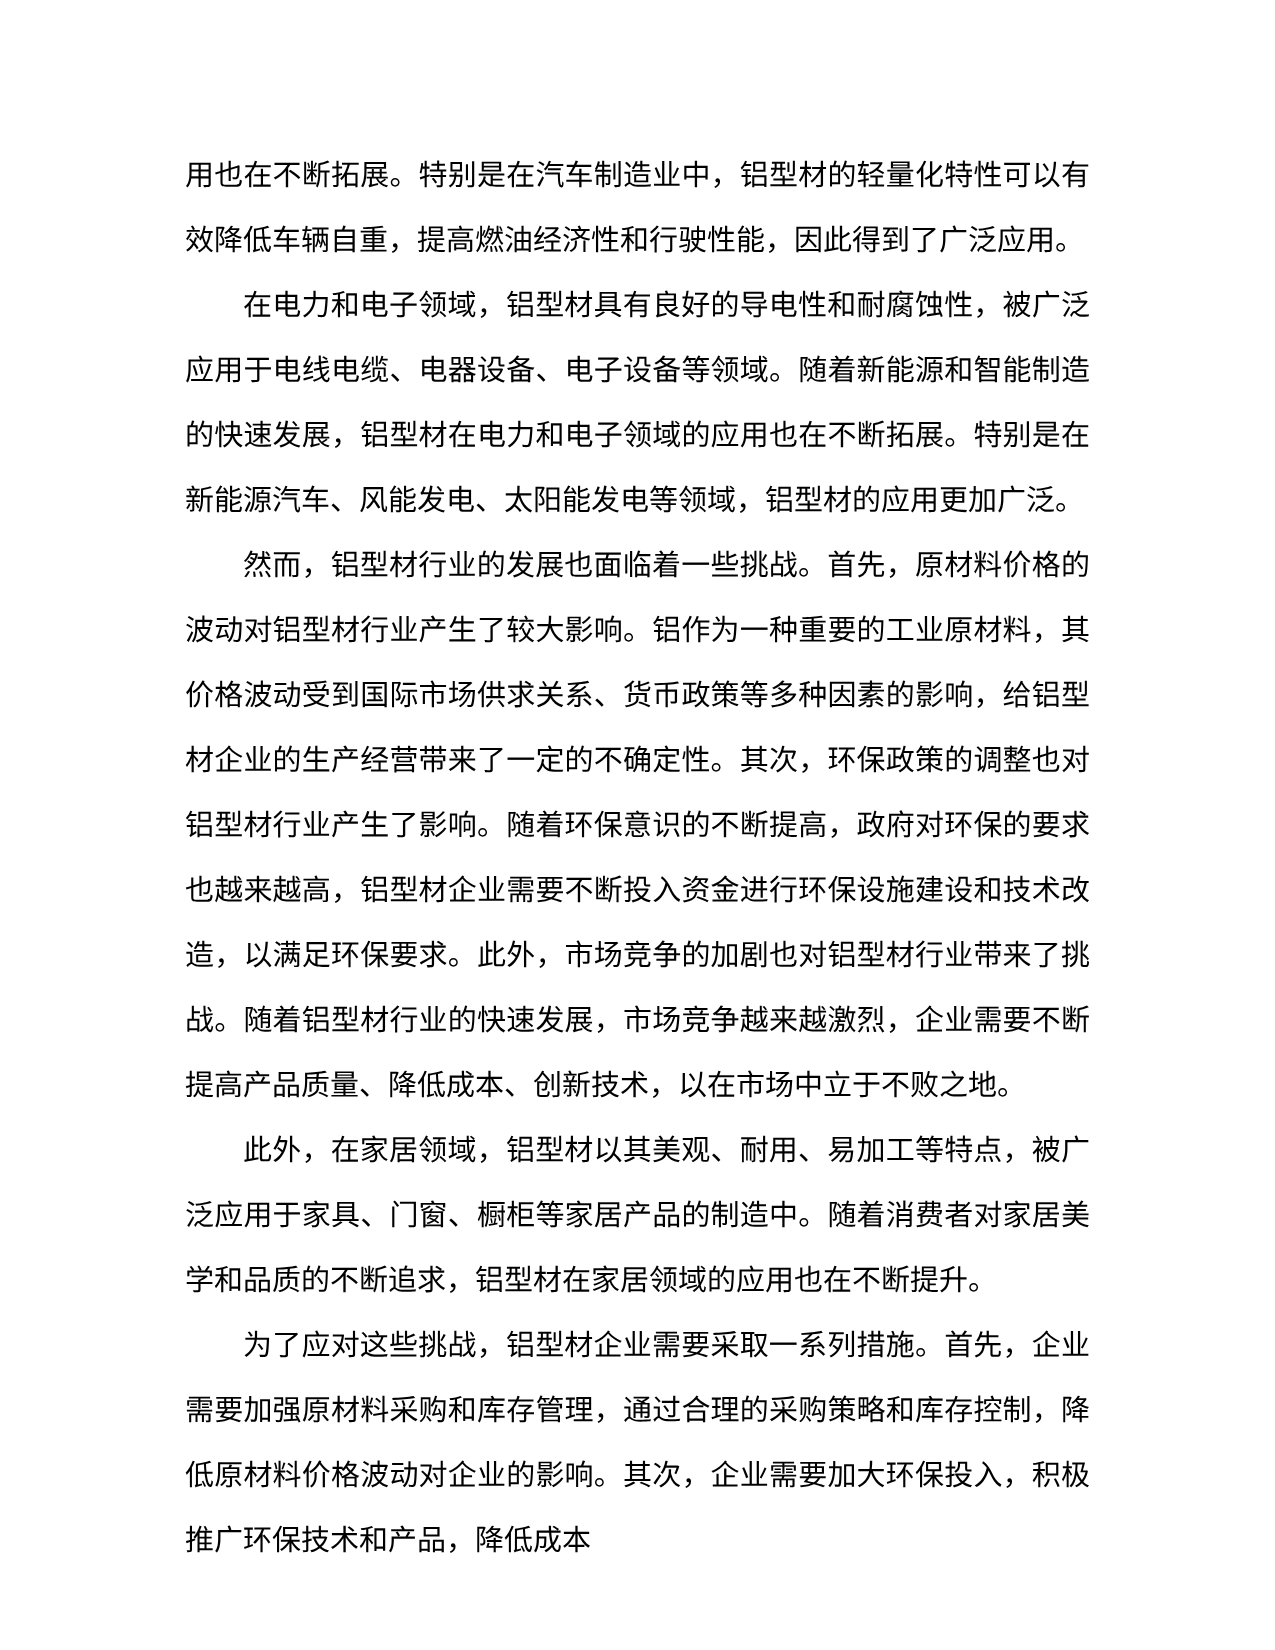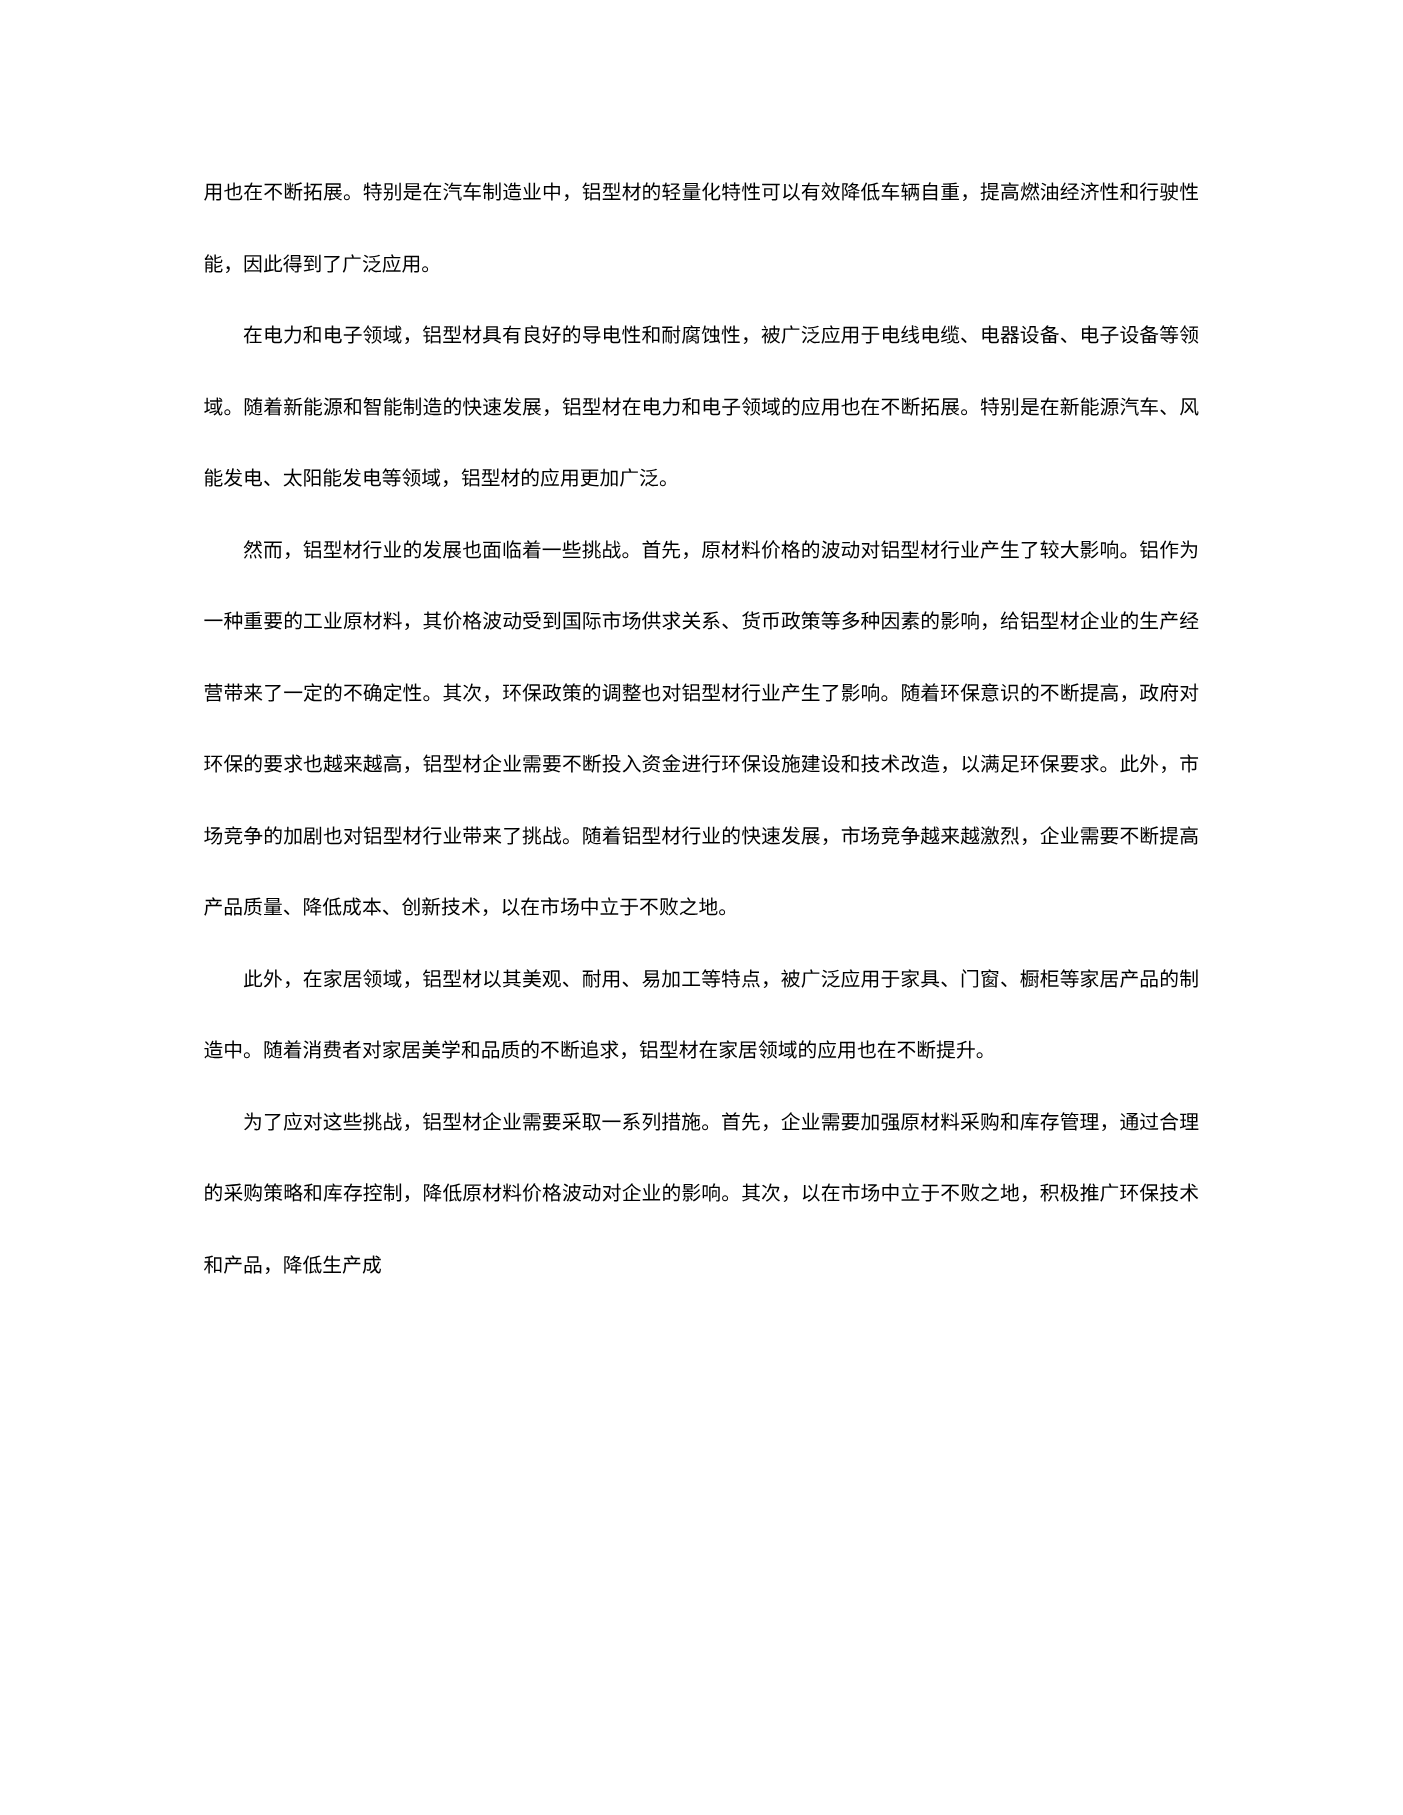--- a/index.html
+++ b/index.html
@@ -17,21 +17,21 @@
     box-sizing: border-box;
     width: 1275px;
     height: 1650px;
     background: #ffffff;
     padding: 143px 185px 0 185px;
   }
   .doc-body p {
     margin: 0;
     padding: 0;
     font-family: "Liberation Sans", "DejaVu Sans", sans-serif;
-    font-size: 18px;
+    font-size: 29px;
     line-height: 65px;
     color: #000000;
     text-align: justify;
     text-justify: inter-ideograph;
     letter-spacing: 0;
     word-break: break-all;
     overflow-wrap: break-word;
   }
   .doc-body {
     width: 905px;
@@ -42,15 +42,15 @@
 </style>
 </head>
 <body>
 
 <div class="page">
   <div class="doc-body">
     <p>用也在不断拓展。特别是在汽车制造业中，铝型材的轻量化特性可以有效降低车辆自重，提高燃油经济性和行驶性能，因此得到了广泛应用。</p>
     <p class="indent">在电力和电子领域，铝型材具有良好的导电性和耐腐蚀性，被广泛应用于电线电缆、电器设备、电子设备等领域。随着新能源和智能制造的快速发展，铝型材在电力和电子领域的应用也在不断拓展。特别是在新能源汽车、风能发电、太阳能发电等领域，铝型材的应用更加广泛。</p>
     <p class="indent">然而，铝型材行业的发展也面临着一些挑战。首先，原材料价格的波动对铝型材行业产生了较大影响。铝作为一种重要的工业原材料，其价格波动受到国际市场供求关系、货币政策等多种因素的影响，给铝型材企业的生产经营带来了一定的不确定性。其次，环保政策的调整也对铝型材行业产生了影响。随着环保意识的不断提高，政府对环保的要求也越来越高，铝型材企业需要不断投入资金进行环保设施建设和技术改造，以满足环保要求。此外，市场竞争的加剧也对铝型材行业带来了挑战。随着铝型材行业的快速发展，市场竞争越来越激烈，企业需要不断提高产品质量、降低成本、创新技术，以在市场中立于不败之地。</p>
     <p class="indent">此外，在家居领域，铝型材以其美观、耐用、易加工等特点，被广泛应用于家具、门窗、橱柜等家居产品的制造中。随着消费者对家居美学和品质的不断追求，铝型材在家居领域的应用也在不断提升。</p>
-    <p class="indent">为了应对这些挑战，铝型材企业需要采取一系列措施。首先，企业需要加强原材料采购和库存管理，通过合理的采购策略和库存控制，降低原材料价格波动对企业的影响。其次，以在市场中立于不败之地，积极推广环保技术和产品，降低生产成</p>
+    <p class="indent">为了应对这些挑战，铝型材企业需要采取一系列措施。首先，企业需要加强原材料采购和库存管理，通过合理的采购策略和库存控制，降低原材料价格波动对企业的影响。其次，企业需要加大环保投入，积极推广环保技术和产品，降低成本</p>
   </div>
 </div>
 
 </body></html>

